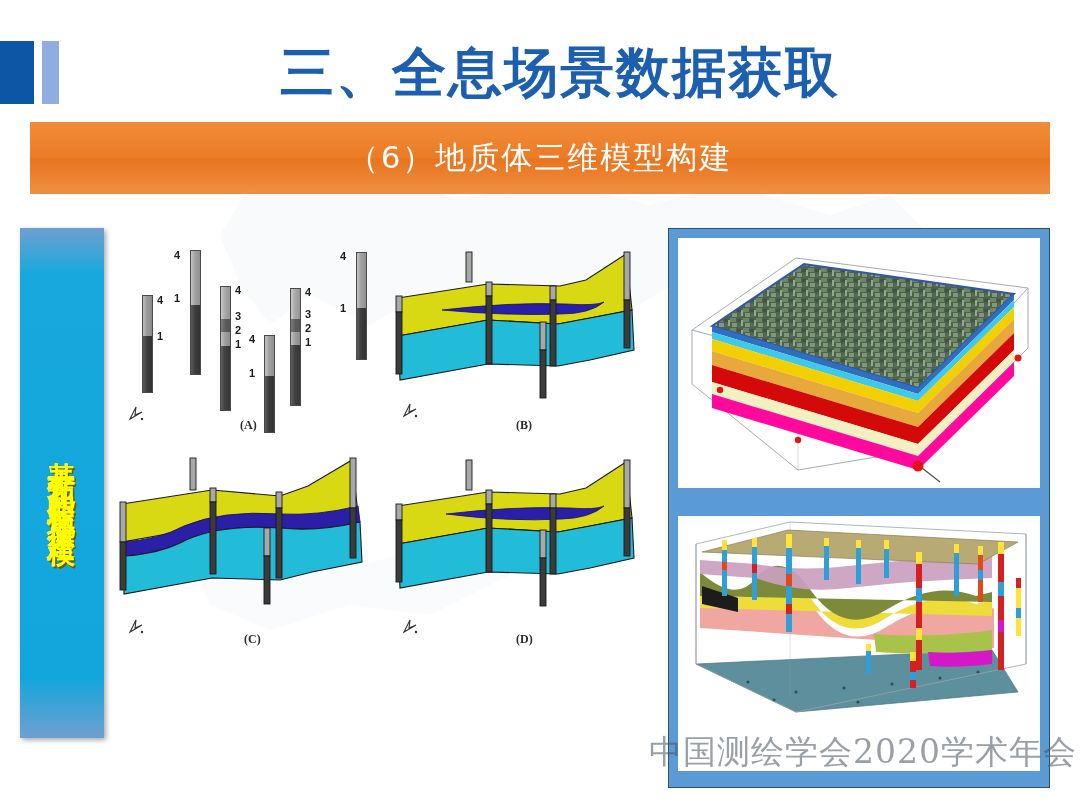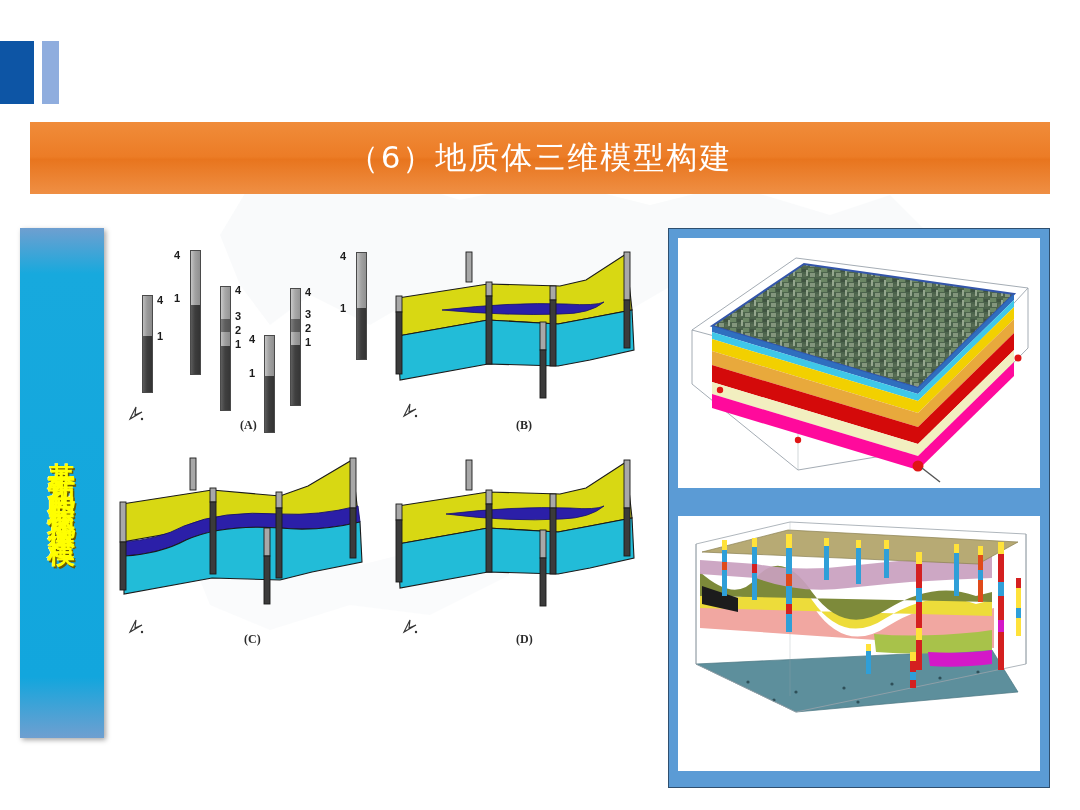--- a/index.html
+++ b/index.html
@@ -93,20 +93,21 @@
     <path d="M120,10 L250,0 L330,25 L420,5 L520,30 L600,10 L700,40 L760,20 L800,60
              L790,120 L720,140 L690,110 L620,130 L560,100 L500,135 L430,110 L360,140
              L300,115 L240,150 L180,120 L140,150 L110,110 L90,60 Z" fill="#eceff2"></path>
     <path d="M60,380 L160,360 L230,390 L310,370 L380,400 L300,440 L220,430 L140,455 L80,430 Z" fill="#f0f2f4"></path>
     <path d="M540,430 L640,410 L720,445 L700,490 L600,500 L545,470 Z" fill="#eef1f3"></path>
   </svg>
 
   <div class="deco-dark"></div>
   <div class="deco-light"></div>
 
+  <div class="title">三、全息场景数据获取</div>
 
   <div class="subtitle-bar">
     <span class="txt">（6）地质体三维模型构建</span>
   </div>
 
   <div class="vbanner">
     <span class="vtxt">基于钻孔的层状地质体建模</span>
   </div>
 
   <div class="figs">
@@ -423,14 +424,15 @@
           <g>
             <rect x="338" y="62" width="5" height="58" fill="#ffe23a"></rect>
             <rect x="338" y="62" width="5" height="10" fill="#d42020"></rect>
             <rect x="338" y="92" width="5" height="10" fill="#2f9fd8"></rect>
           </g>
         </g>
       </svg>
     </div>
   </div>
 
+  <div class="watermark">中国测绘学会2020学术年会</div>
 
 </div>
 
 </body></html>

